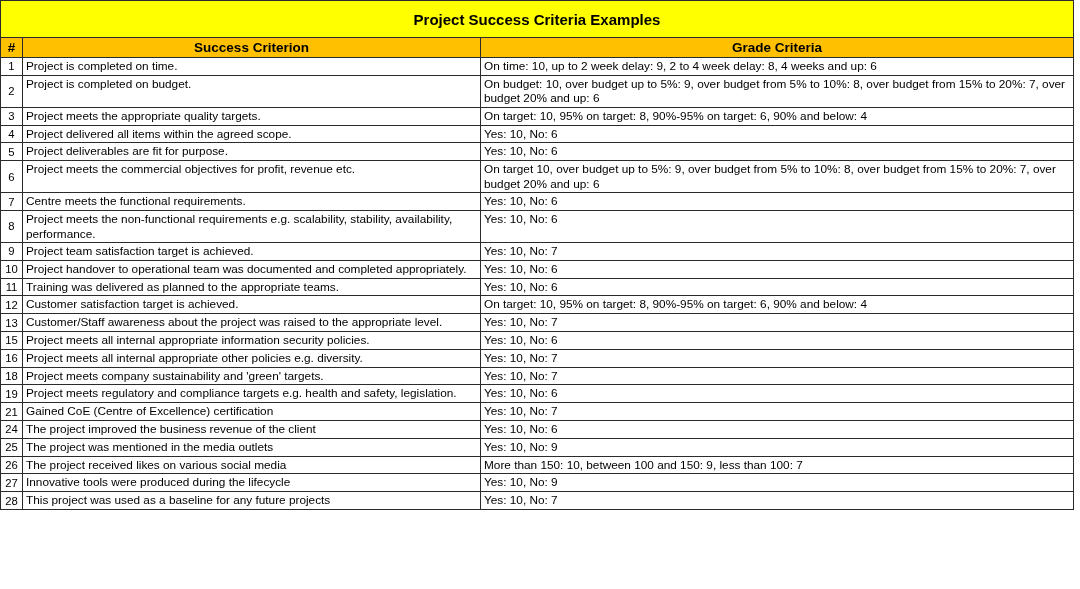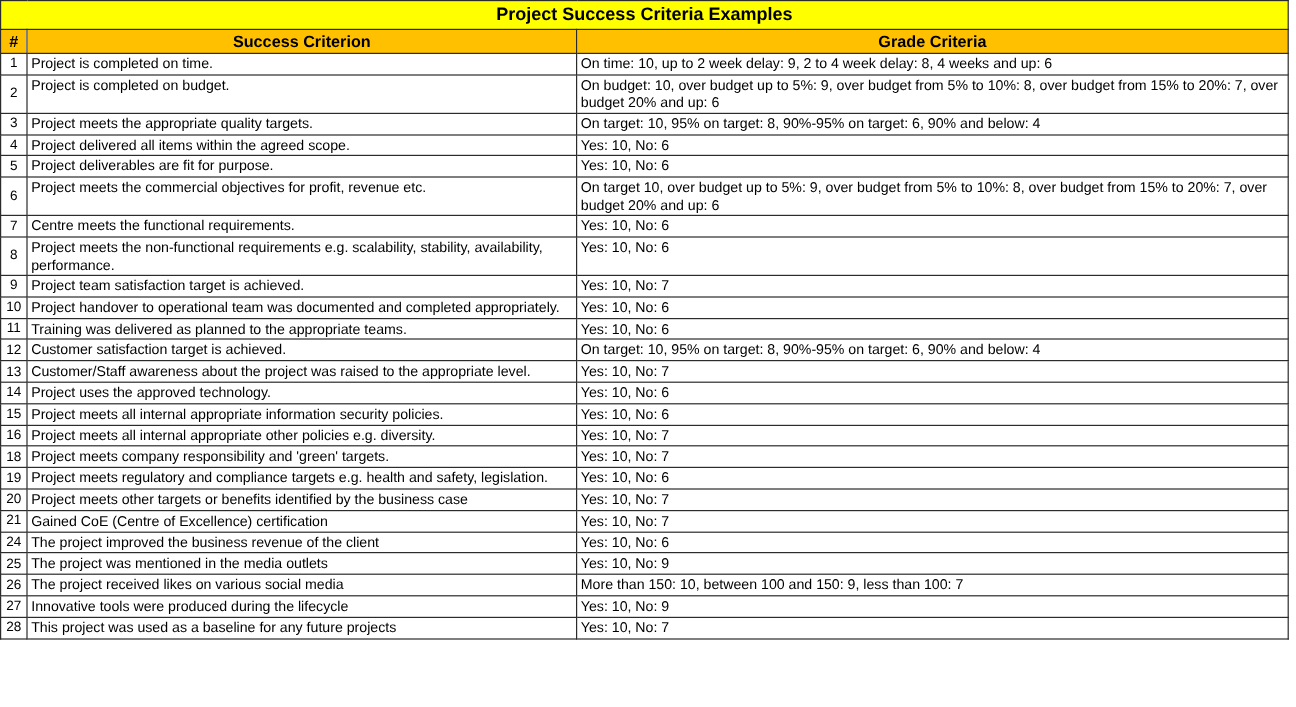--- a/index.html
+++ b/index.html
@@ -20,21 +20,21 @@
   table.criteria-table td {
     border: 1px solid #2b2b2b;
     overflow: hidden;
     box-sizing: border-box;
   }
   td.title-cell {
     background: #FFFF00;
     font-weight: bold;
     font-size: 15px;
     text-align: center;
-    height: 24px;
+    height: 37px;
     border-bottom: 1px solid #2b2b2b;
   }
   tr.header-row td {
     background: #FFC000;
     font-weight: bold;
     font-size: 13.5px;
     text-align: center;
     height: 20px;
     vertical-align: middle;
   }
@@ -139,48 +139,38 @@
       <td class="c-num">12</td>
       <td class="c-crit">Customer satisfaction target is achieved.</td>
       <td class="c-grade">On target: 10, 95% on target: 8, 90%-95% on target: 6, 90% and below: 4</td>
     </tr>
       <tr class="data-row">
       <td class="c-num">13</td>
       <td class="c-crit">Customer/Staff awareness about the project was raised to the appropriate level.</td>
       <td class="c-grade">Yes: 10, No: 7</td>
     </tr>
       <tr class="data-row">
-      <td class="c-num">14</td>
-      <td class="c-crit">Project uses the approved technology.</td>
-      <td class="c-grade">Yes: 10, No: 6</td>
-    </tr>
-      <tr class="data-row">
       <td class="c-num">15</td>
       <td class="c-crit">Project meets all internal appropriate information security policies.</td>
       <td class="c-grade">Yes: 10, No: 6</td>
     </tr>
       <tr class="data-row">
       <td class="c-num">16</td>
       <td class="c-crit">Project meets all internal appropriate other policies e.g. diversity.</td>
       <td class="c-grade">Yes: 10, No: 7</td>
     </tr>
       <tr class="data-row">
       <td class="c-num">18</td>
-      <td class="c-crit">Project meets company responsibility and 'green' targets.</td>
+      <td class="c-crit">Project meets company sustainability and 'green' targets.</td>
       <td class="c-grade">Yes: 10, No: 7</td>
     </tr>
       <tr class="data-row">
       <td class="c-num">19</td>
       <td class="c-crit">Project meets regulatory and compliance targets e.g. health and safety, legislation.</td>
       <td class="c-grade">Yes: 10, No: 6</td>
-    </tr>
-      <tr class="data-row">
-      <td class="c-num">20</td>
-      <td class="c-crit">Project meets other targets or benefits identified by the business case</td>
-      <td class="c-grade">Yes: 10, No: 7</td>
     </tr>
       <tr class="data-row">
       <td class="c-num">21</td>
       <td class="c-crit">Gained CoE (Centre of Excellence) certification</td>
       <td class="c-grade">Yes: 10, No: 7</td>
     </tr>
       <tr class="data-row">
       <td class="c-num">24</td>
       <td class="c-crit">The project improved the business revenue of the client</td>
       <td class="c-grade">Yes: 10, No: 6</td>

